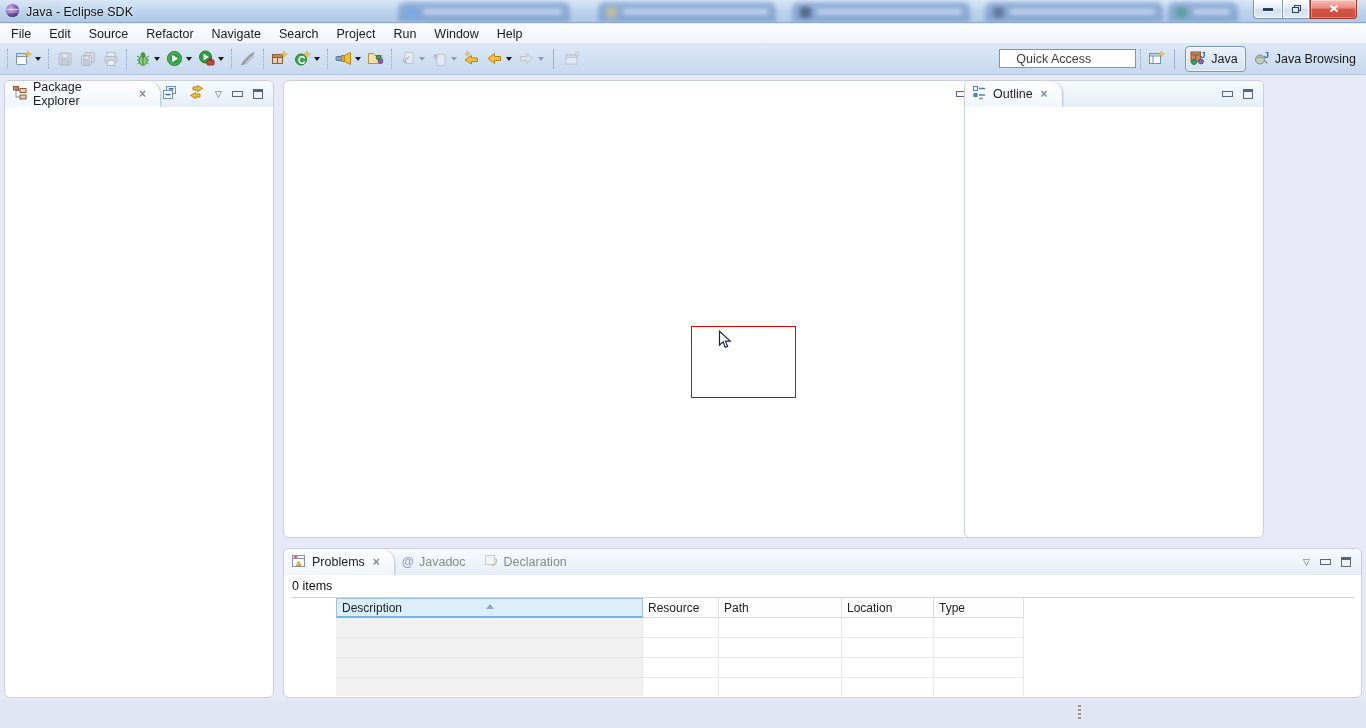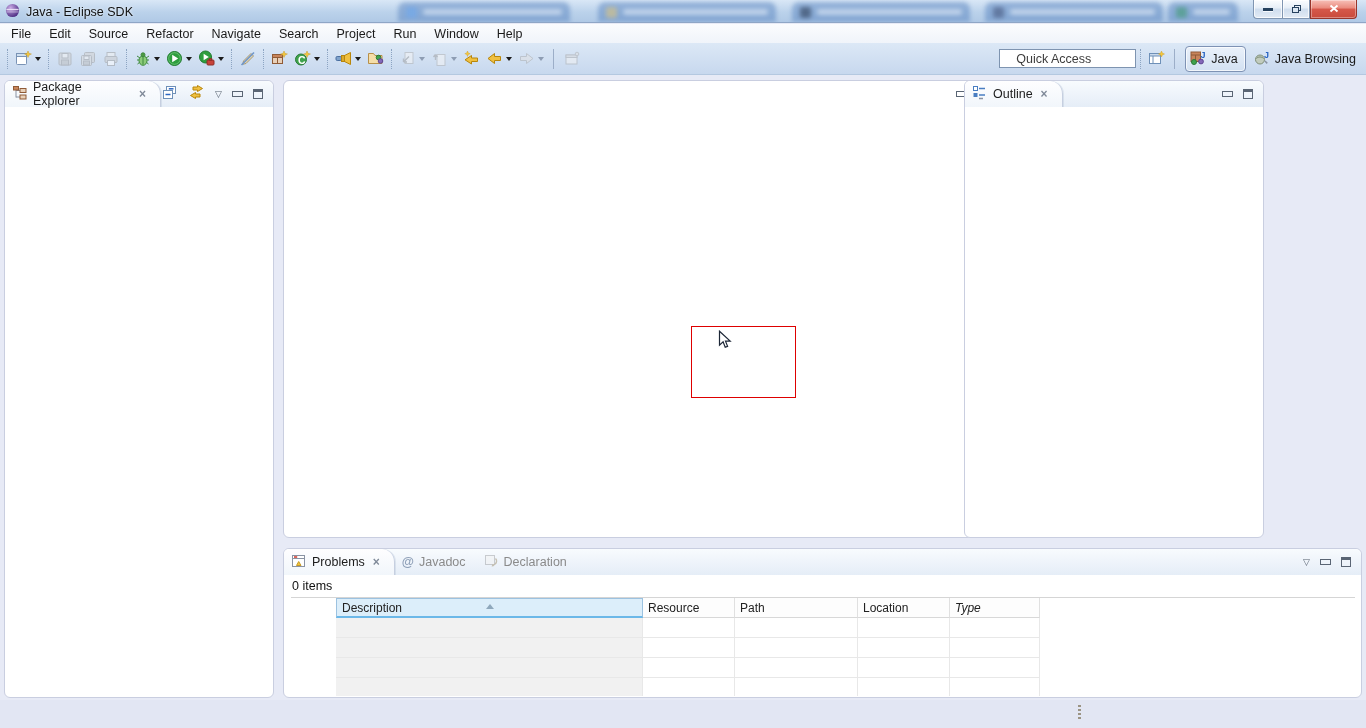--- a/index.html
+++ b/index.html
@@ -81,21 +81,21 @@
   .prob-summary { padding:4px 0 3px 8px; color:#111; }
   .ptable { position:absolute; left:7px; right:6px; top:48px; bottom:1px; font-size:12px; border-top:1px solid #D5D5D5; overflow:hidden; }
   .trow { display:flex; height:20px;margin-left:45px; }
   .th { display:flex; align-items:center; padding:0 5px; background:#FDFDFD; border-right:1px solid #E0E0E0;
     border-bottom:1px solid #D8D8D8; color:#222; position:relative; }
   .th.sorted { background:#DCEEFA; border:1px solid #9CC2E0; border-bottom:2px solid #6CB8E8; }
   .sort-arrow { position:absolute; top:1px; left:50%; margin-left:-4px; width:0; height:0;
     border:4px solid transparent; border-bottom:5px solid #8FA8BC; }
   .td { border-right:1px solid #E8E8E8; border-bottom:1px solid #E8E8E8; }
   .td.desc { background:#F1F1F1; }
-  .c0 { width:307px; } .c1 { width:92px; } .c2 { width:123px; } .c3 { width:92px; } .c4 { width:90px;font-style:italic; }
+  .c0 { width:307px; } .c1 { width:76px; } .c2 { width:123px; } .c3 { width:92px; } .c4 { width:90px; }
   .cfill { flex:1; border:none; }
 
   
   .statusbar { position:absolute; left:0; right:0; bottom:0; height:28px; background:#E2E6F3; }
   .drag-dots { position:absolute; left:1078px; top:5px; display:flex; flex-direction:column; gap:2px; }
   .drag-dots i { width:3px; height:2px; background:#9B9484; display:block; }
 </style>
 </head>
 <body>
 

